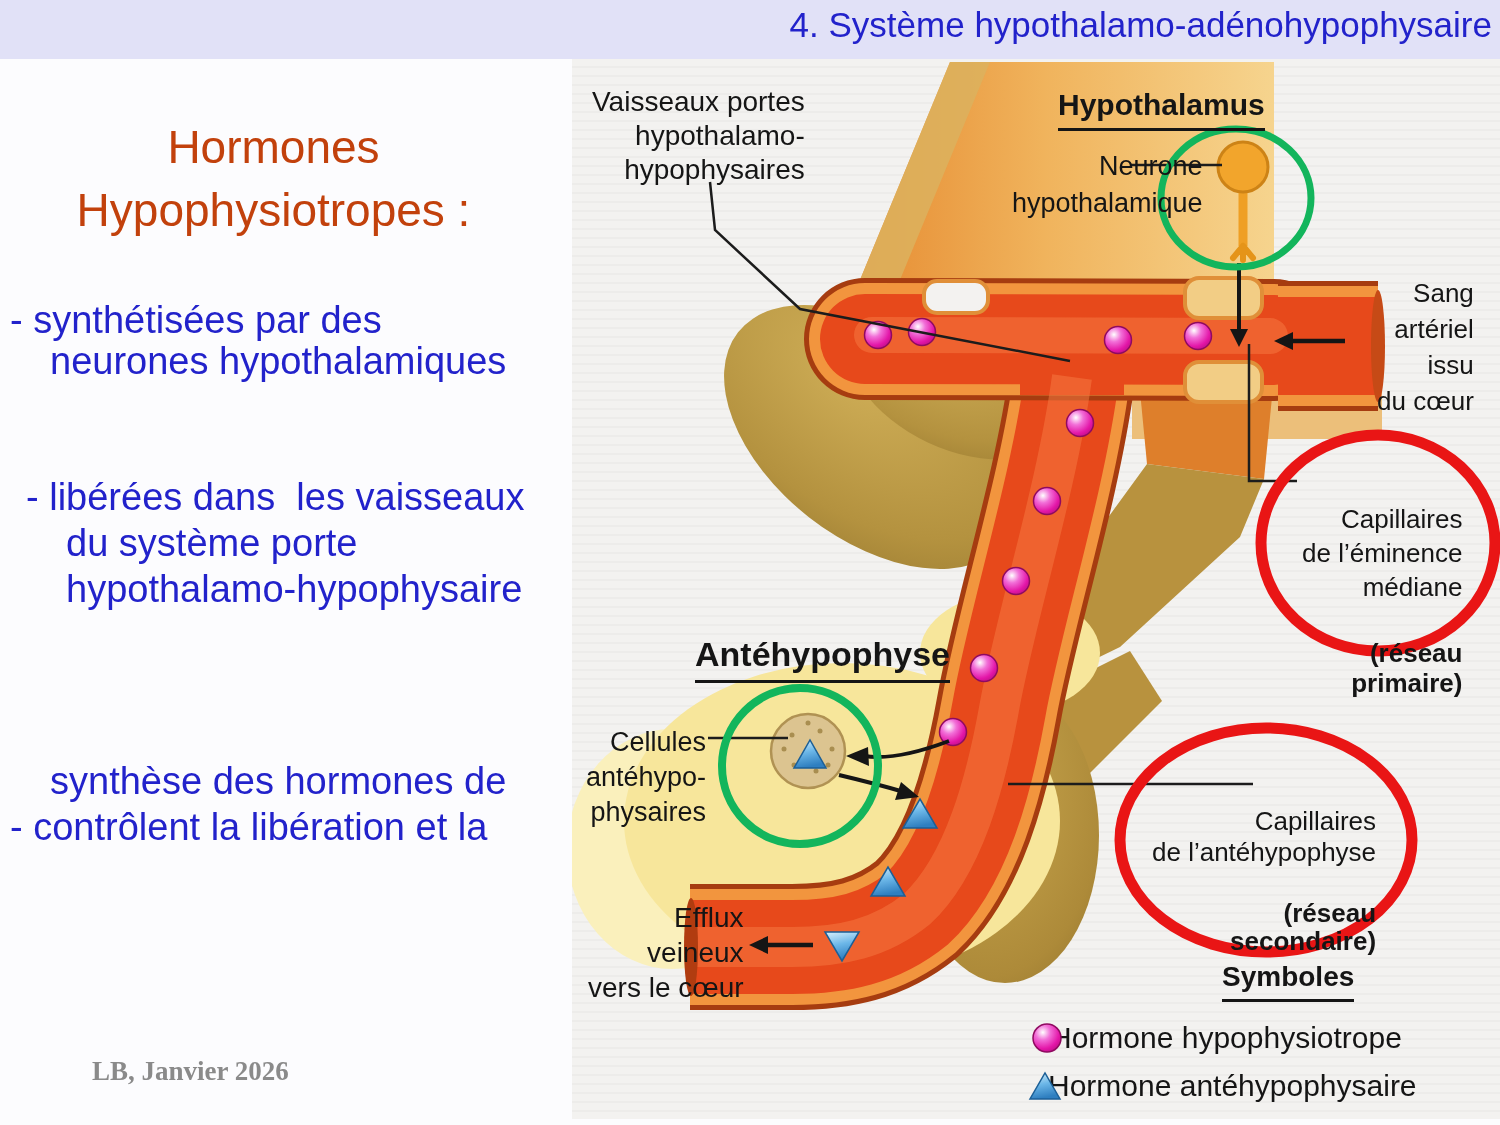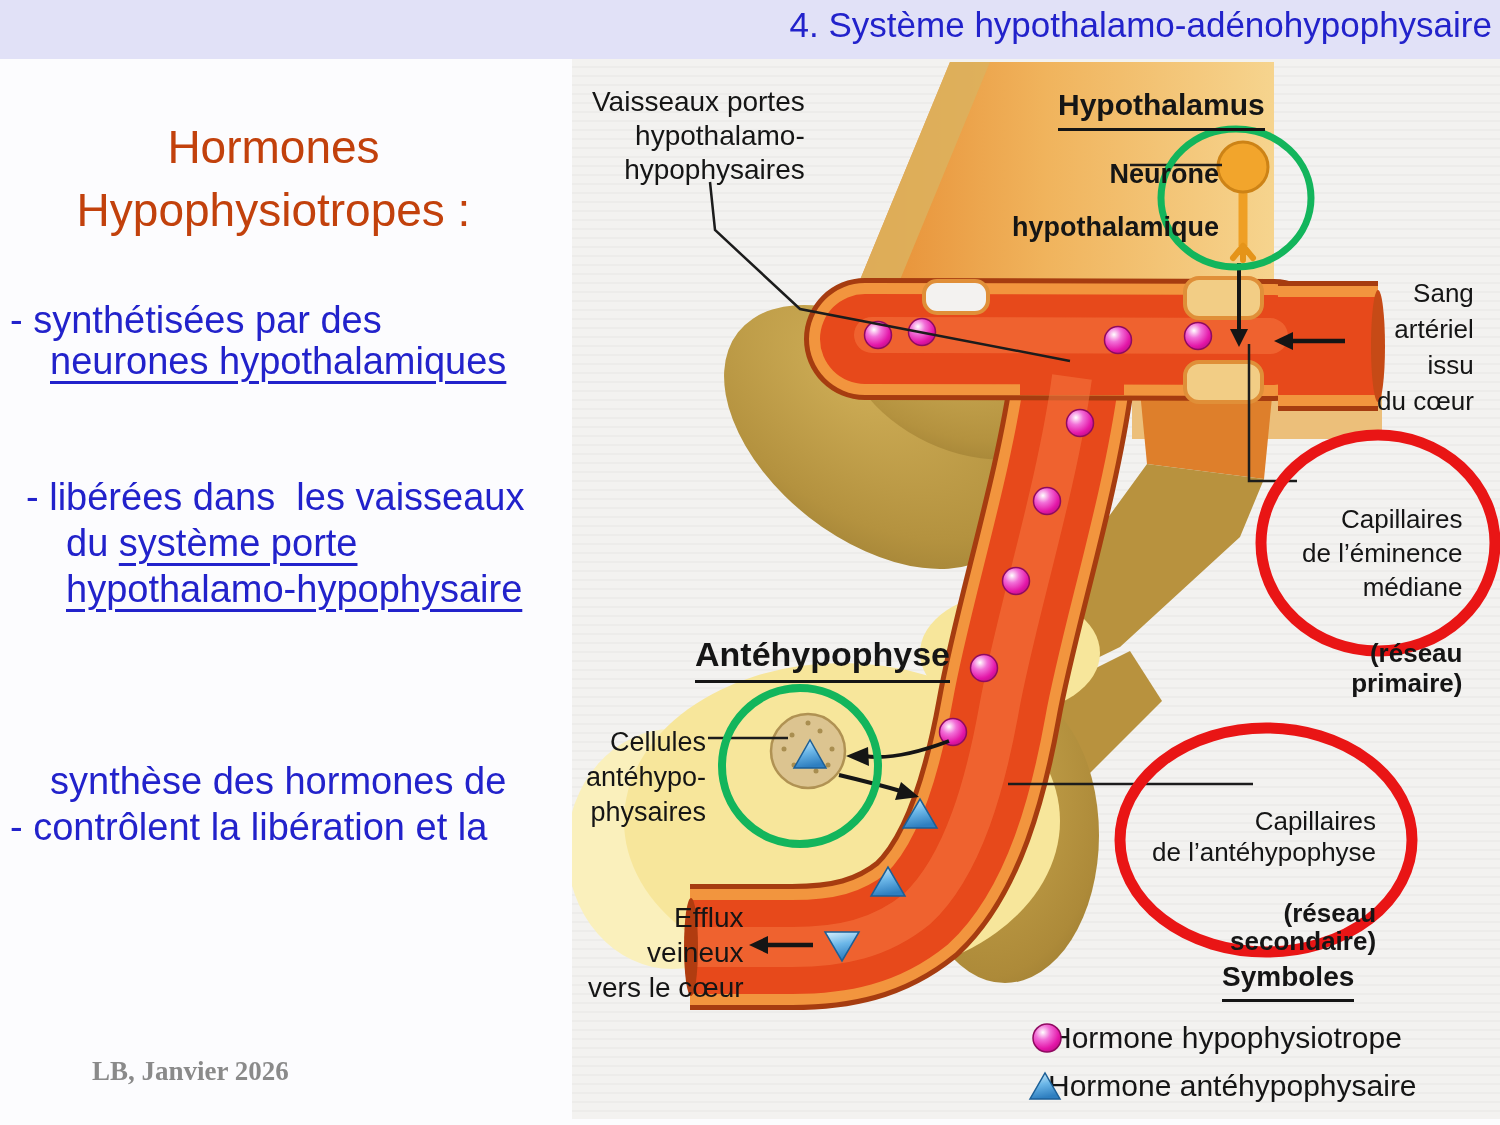--- a/index.html
+++ b/index.html
@@ -20,21 +20,20 @@
   
   .heading{
     position:absolute;left:6px;top:116px;width:535px;
     text-align:center;font-size:46px;line-height:63px;color:#c2410c;
     white-space:pre-line;
   }
   .bullet{position:absolute;color:#2222cb;font-size:38px;line-height:46px;}
   .bullet .bl{white-space:pre-wrap;}
   .bullet .ind{margin-left:40px;}
   .bullet .u, .u{
-    text-decoration:underline;
     text-decoration-thickness:3px;
     text-underline-offset:7px;
   }
   #bullet1{left:10px;top:300px;line-height:41px;}
   #bullet2{left:26px;top:474px;}
   #bullet3{left:10px;top:758px;}
   .footer{
     position:absolute;left:92px;top:1056px;
     font-family:"Liberation Serif", serif;font-weight:bold;
     font-size:27px;color:#8a8a8a;
@@ -50,21 +49,21 @@
     position:absolute;z-index:2;color:#151515;
     font-size:27px;line-height:34px;white-space:pre-line;
   }
   .dtitle{
     position:absolute;z-index:2;color:#151515;font-weight:bold;
     border-bottom:3px solid #151515;padding-bottom:6px;white-space:nowrap;
   }
   .dbold{font-weight:bold;white-space:pre-line;}
   #lbl-vaisseaux{left:20px;top:26px;font-size:28px;}
   #ttl-hypothalamus{left:486px;top:29px;font-size:30px;}
-  #lbl-neurone{left:440px;top:89px;line-height:53px;font-weight:bold;}
+  #lbl-neurone{left:440px;top:89px;line-height:37px;}
   #lbl-sang{left:805px;top:216px;font-size:26px;line-height:36px;}
   #lbl-cap-eminence{left:730px;top:409px;font-size:26px;line-height:34px;}
   #lbl-cap-eminence .dbold{margin-left:13px;line-height:30px;font-size:26px;}
   #ttl-antehypophyse{left:123px;top:576px;font-size:34px;}
   #lbl-cellules{left:14px;top:666px;line-height:35px;}
   #lbl-cap-ante{left:580px;top:716px;font-size:26px;line-height:31px;}
   #lbl-cap-ante .dbold{margin-left:23px;line-height:28px;}
   #lbl-efflux{left:16px;top:841px;font-size:28px;line-height:35px;}
   #ttl-symboles{left:650px;top:902px;font-size:28px;}
   .legend-row{position:absolute;z-index:2;display:flex;align-items:center;}

